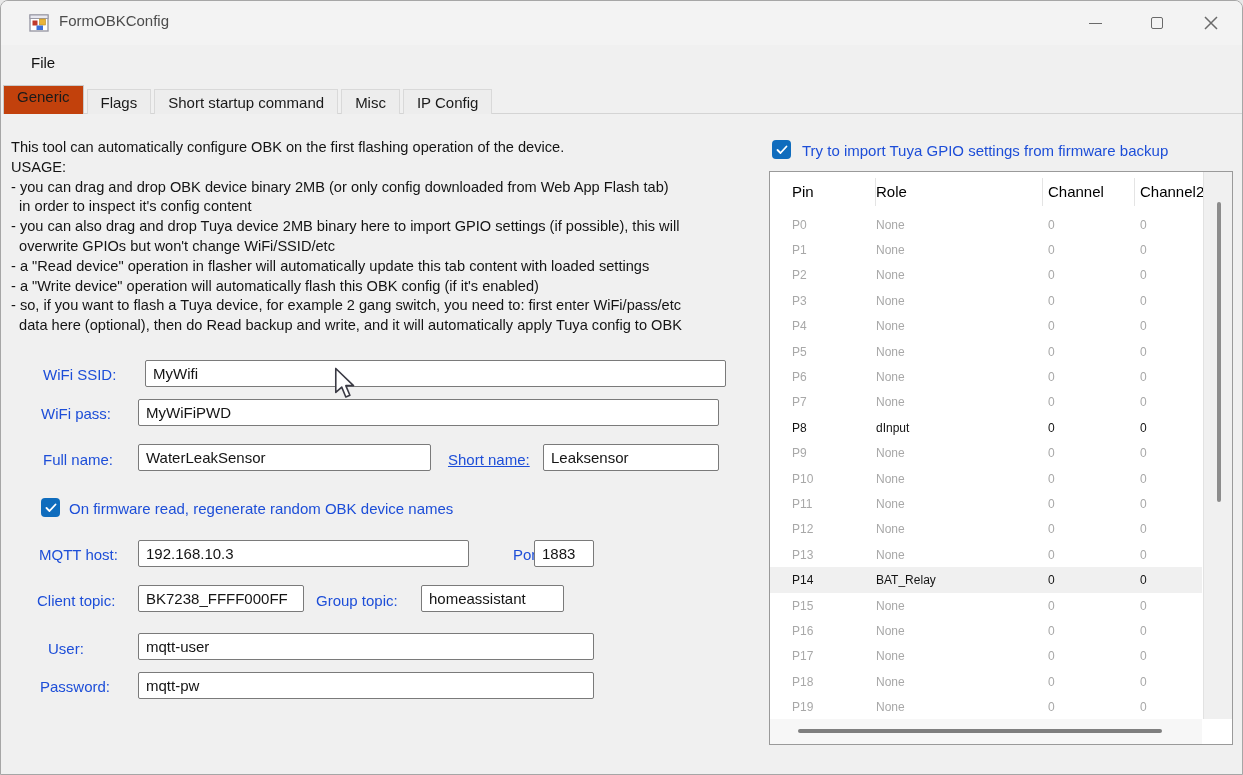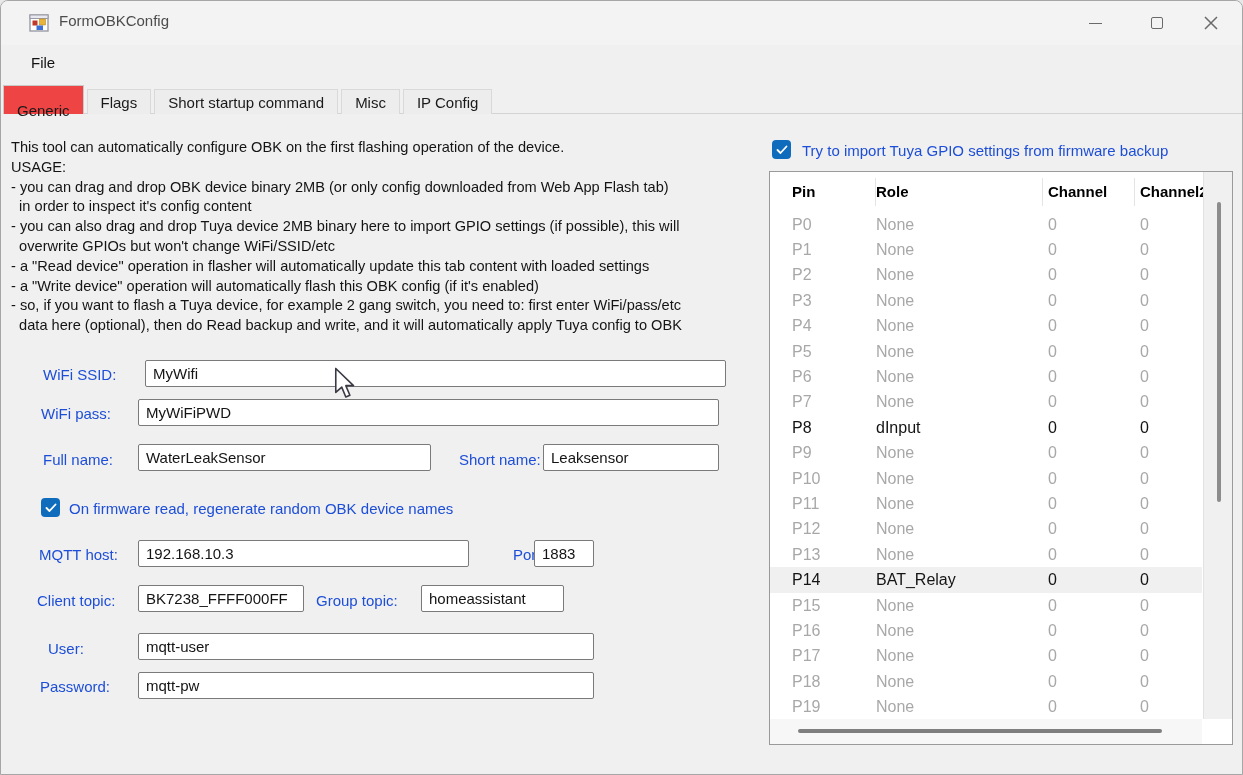--- a/index.html
+++ b/index.html
@@ -15,43 +15,43 @@
   .min-glyph{width:13px;height:0;border-top:1.6px solid #6a6a6a;}
   .max-glyph{width:12px;height:12px;border:1.6px solid #6a6a6a;border-radius:2px;}
   
   .menubar{position:absolute;left:0;top:44px;width:100%;height:36px;}
   .menu-item{position:absolute;left:22px;top:6px;padding:3px 8px;font-size:15px;color:#111;}
   
   .tabstrip{position:absolute;left:2px;top:83px;right:0;height:30px;display:flex;align-items:flex-end;}
   .tabstrip::after{content:"";position:absolute;left:0;right:0;bottom:0;border-bottom:1px solid #d4d4d4;z-index:0;}
   .tab{position:relative;z-index:1;height:25px;padding:4px 13px 0 13px;font-size:15px;color:#1a1a1a;
        background:#ededed;border:1px solid #d9d9d9;border-bottom:none;margin-right:3px;}
-  .tab.selected{height:29px;padding-top:16px;background:#ef4444;border-color:#c9c9c9;}
+  .tab.selected{height:29px;padding-top:2px;background:#c2410c;border-color:#c9c9c9;}
   
   .content{position:absolute;left:0;top:113px;right:0;bottom:0;background:#f0f0f0;}
   .instructions{position:absolute;left:10px;top:24px;width:752px;font-size:14.6px;line-height:19.8px;color:#141414;}
   .instructions div{white-space:pre-wrap;}
   .flabel{position:absolute;font-size:15px;color:#1d4ed8;}
   .tbox{position:absolute;height:27px;background:#fff;border:1px solid #7a7a7a;border-radius:2px;
         font-size:15px;color:#141414;padding:0 7px;outline:none;}
   .btn{position:absolute;height:29px;background:#fdfdfd;border:1px solid #8a8a8a;border-radius:4px;
        font-size:15px;color:#141414;}
   .cbx{position:absolute;width:19px;height:19px;border-radius:4px;background:#0f6cbd;display:flex;
        align-items:center;justify-content:center;}
   
   .gpio-box{position:absolute;left:768px;top:57px;width:464px;height:574px;border:1px solid #9a9a9a;background:#fff;}
   .gpio-head{position:absolute;left:0;top:0;right:30px;height:40px;display:grid;
              grid-template-columns:84px 167px 92px 1fr;padding-left:22px;align-items:center;
              font-size:15px;color:#000;background:#fff;}
-  .gpio-head .hcell{height:28px;line-height:28px;border-right:1px solid #e4e4e4;font-weight:bold;}
+  .gpio-head .hcell{height:28px;line-height:28px;border-right:1px solid #e4e4e4;}
   .gpio-head .hcell:last-child{border-right:none;}
   .gpio-head .hcell.c2,.gpio-head .hcell.c3{padding-left:5px;}
   .gpio-body{position:absolute;left:0;top:40px;right:30px;bottom:25px;overflow:hidden;}
   .trow{display:grid;grid-template-columns:84px 167px 92px 1fr;padding-left:22px;height:25.4px;
-        align-items:center;font-size:16px;color:#a8a8a8;}
+        align-items:center;font-size:12px;color:#a8a8a8;}
   .trow.active{color:#141414;}
   .trow.hl{background:#f0f0f0;}
   .tcell.c2,.tcell.c3{padding-left:5px;}
   .vscroll{position:absolute;top:0;right:0;width:29px;bottom:25px;background:#f0f0f0;border-left:1px solid #e2e2e2;}
   .vthumb{position:absolute;left:13px;top:30px;width:4px;height:300px;background:#8c8c8c;border-radius:2px;}
   .hscroll{position:absolute;left:0;right:30px;bottom:0;height:25px;background:#f7f7f7;}
   .hthumb{position:absolute;left:28px;top:10px;width:364px;height:4px;background:#7f7f7f;border-radius:2px;}
   .cursor{position:absolute;left:333px;top:366px;width:21px;height:32px;z-index:50;pointer-events:none;}
 </style>
 </head>
@@ -109,21 +109,21 @@
       </div>
 
     <div class="flabel" style="left:42px;top:252px;">WiFi SSID:</div>
     <input class="tbox" style="left: 144px; top: 246px; width: 581px;" value="MyWifi">
 
     <div class="flabel" style="left:40px;top:291px;">WiFi pass:</div>
     <input class="tbox" style="left: 137px; top: 285px; width: 581px;" value="MyWiFiPWD">
 
     <div class="flabel" style="left:42px;top:337px;">Full name:</div>
     <input class="tbox" style="left: 137px; top: 330px; width: 293px;" value="WaterLeakSensor">
-    <div class="flabel" style="left:458px;top:337px;">Short name:</div>
+    <div class="flabel" style="left:447px;top:337px;text-decoration:underline;">Short name:</div>
     <input class="tbox" style="left: 542px; top: 330px; width: 176px;" value="Leaksensor">
 
     <div class="cbx" style="left:40px;top:384px;">
       <svg width="12" height="10" viewBox="0 0 12 10">
         <path d="M1.5 5 L4.5 8 L10.5 1.5" stroke="#ffffff" stroke-width="1.8" fill="none" stroke-linecap="round" stroke-linejoin="round"></path>
       </svg>
     </div>
     <div class="flabel" style="left:68px;top:386px;">On firmware read, regenerate random OBK device names</div>
 
     <div class="flabel" style="left:38px;top:432px;">MQTT host:</div>

